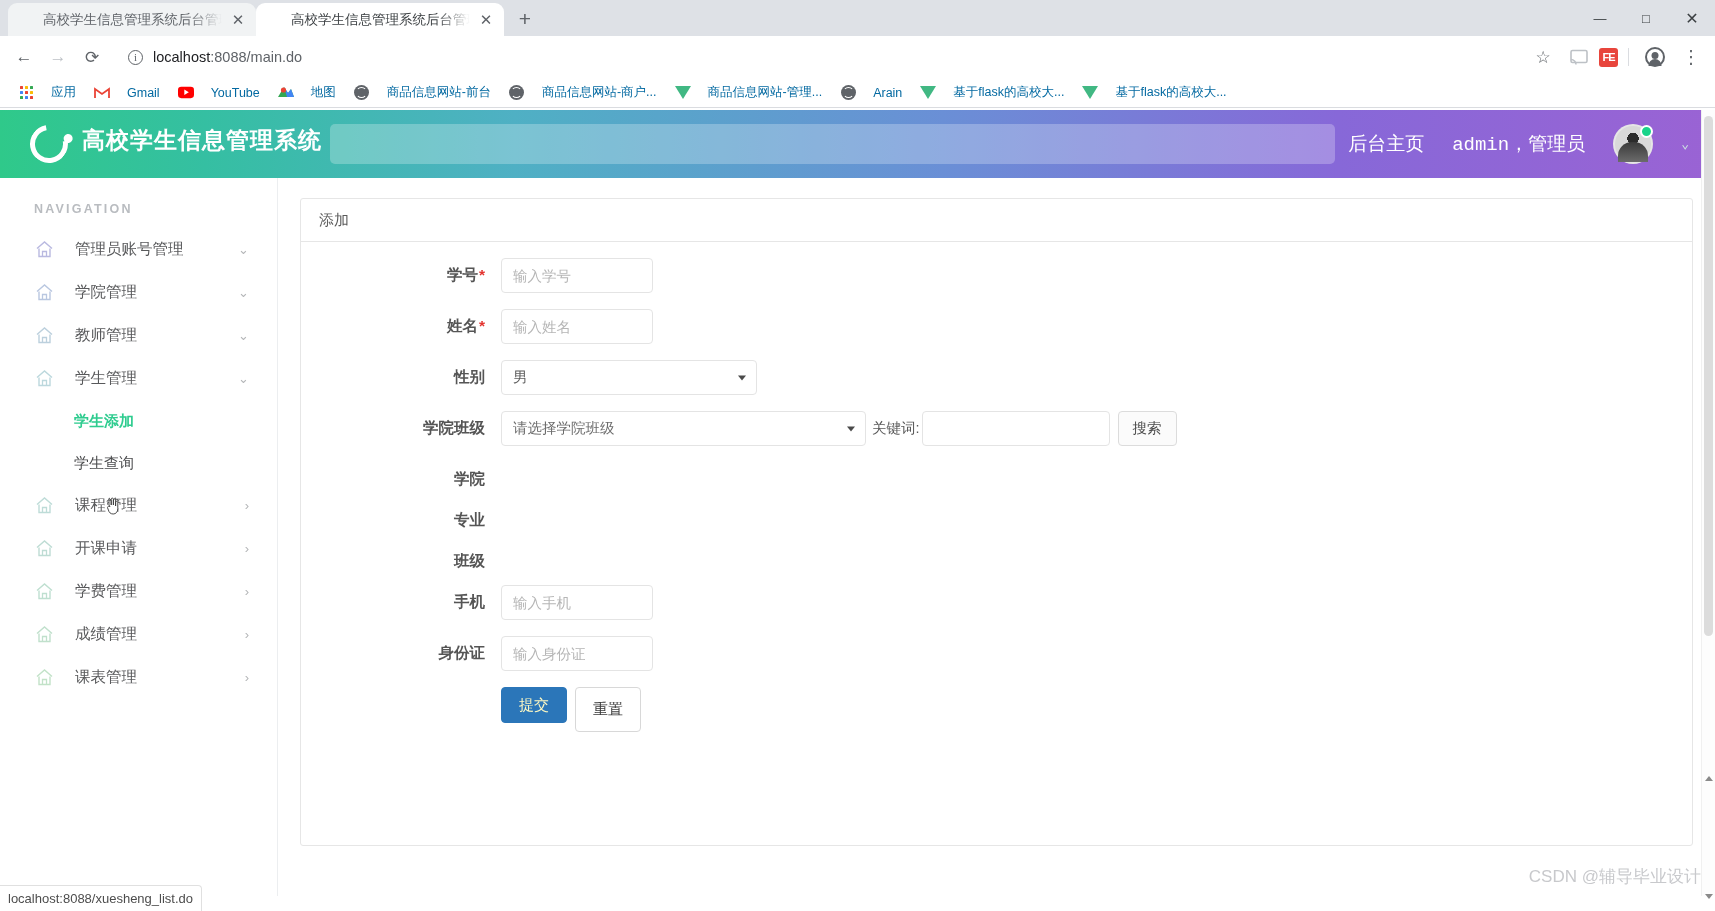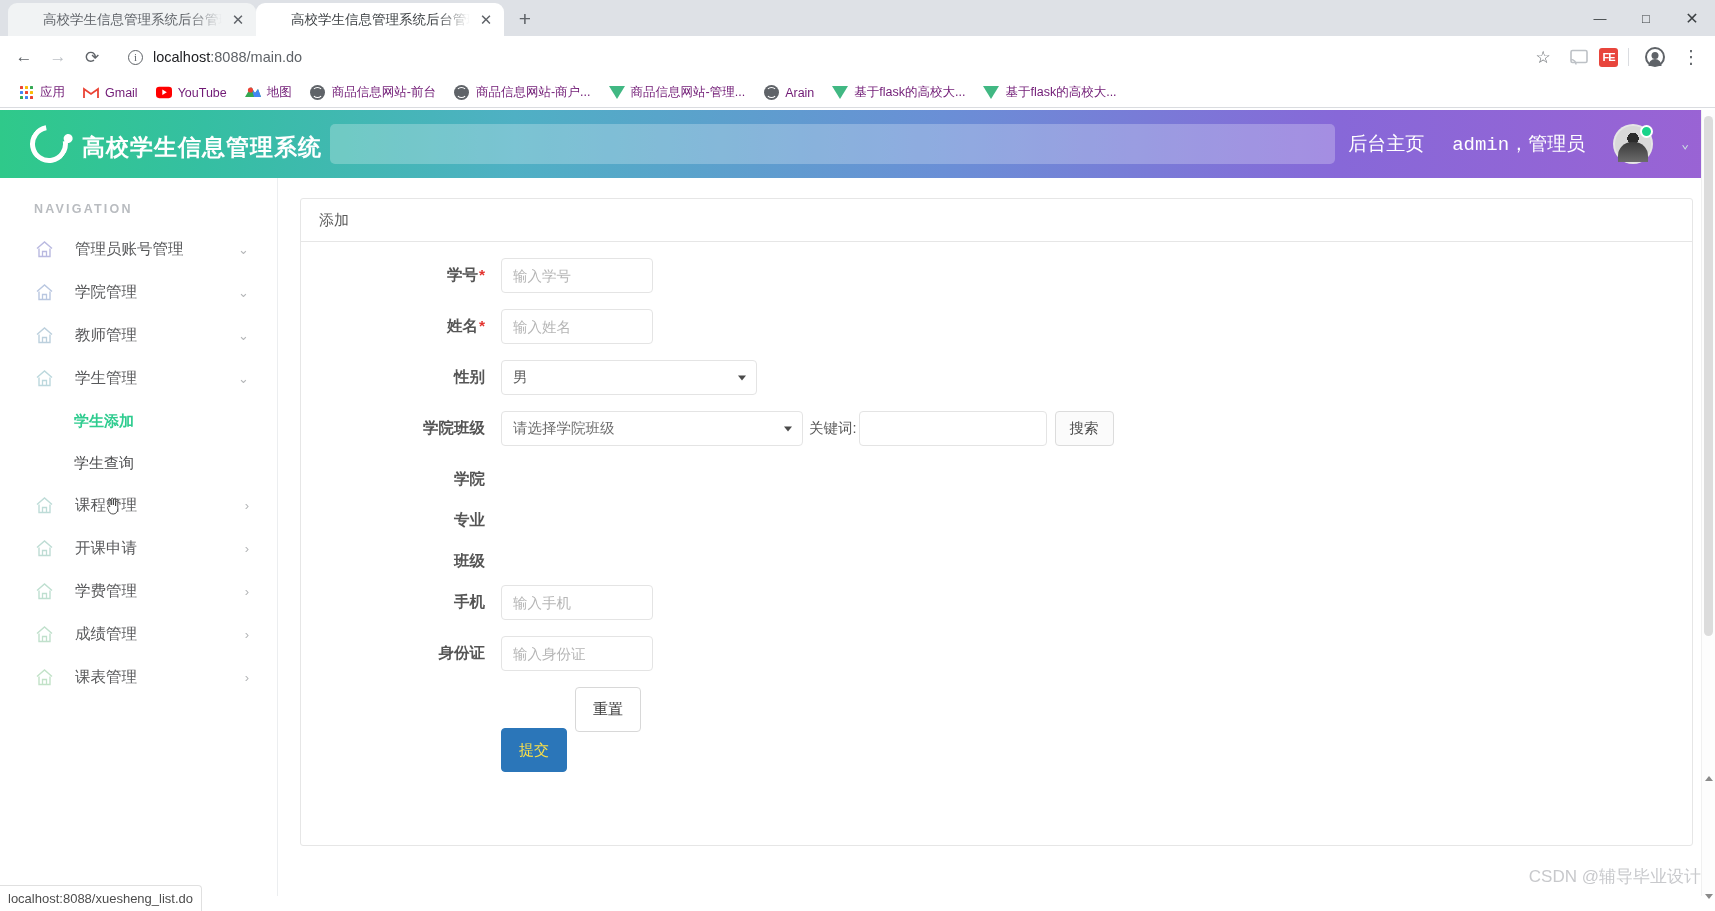--- a/index.html
+++ b/index.html
@@ -94,39 +94,39 @@
   .avatar-ico::after{
     content:""; position:absolute; left:50%; bottom:-1px; transform:translateX(-50%);
     width:13px; height:7px; border-radius:7px 7px 0 0; background:#5f6368;
   }
   .kebab { color:#5f6368; font-size: 18px; letter-spacing: 0; line-height: 10px;}
 
   .bookmarks {
     height: 30px; background: #fff; display: flex; align-items: center;
     padding: 0 10px; gap: 2px; border-bottom: 1px solid #dadce0;
   }
-  .bm { display: flex; align-items: center; gap: 6px; padding: 3px 8px; border-radius: 4px;
-        font-size: 12.5px; color: #701a75; white-space: nowrap; }
+  .bm { display: flex; align-items: center; gap: 17px; padding: 3px 8px; border-radius: 4px;
+        font-size: 12.5px; color: #0369a1; white-space: nowrap; }
   .bm-icon { width: 16px; height: 16px; flex: 0 0 16px; display:flex; align-items:center; justify-content:center;}
   .grid9 { display:grid; grid-template-columns: repeat(3,3px); grid-template-rows: repeat(3,3px); gap:2px; }
   .grid9 i { display:block; width:3px; height:3px; border-radius:.5px; }
   .globe { width:15px;height:15px;border-radius:50%;background:#5f6368;position:relative; }
   .globe::after{content:"";position:absolute;left:2px;top:2px;right:2px;bottom:2px;border-radius:50%;
     border:1.2px solid #fff; border-left-color:transparent;border-right-color:transparent;}
   .vue { width:0;height:0;border-left:8px solid transparent;border-right:8px solid transparent;border-top:13px solid #41b883;}
 
   
   .page { position: absolute; top: 110px; left: 0; width: 1715px; height: 786px; background: #fff; overflow: hidden;}
 
   .app-header {
     height: 68px; display: flex; align-items: center;
     background: linear-gradient(90deg,#2fc98a 0%, #35bfa2 12%, #4fb0c4 30%, #6a8fd6 55%, #8768d8 78%, #9a63d4 100%);
     position: relative;
   }
-  .logo-wrap { display:flex; align-items:flex-end; gap: 14px; padding-left: 30px; z-index:2;}
+  .logo-wrap { display:flex; align-items:flex-start; gap: 14px; padding-left: 30px; z-index:2;}
   .logo-mark {
     width: 38px; height: 38px; border-radius: 50%;
     border: 5px solid #ffffff; border-top-color: transparent; position: relative;
     transform: rotate(35deg);
   }
   .logo-mark::after{
     content:""; position:absolute; right:-3px; top:-6px; width:9px;height:9px;border-radius:50%;
     background:#fff;
   }
   .app-title { color:#fff; font-size:23px; font-weight:bold; letter-spacing: 1px; }
@@ -194,36 +194,35 @@
   .finput::placeholder { color:#b6b6b6; }
   .fselect {
     width: 256px; height: 35px; border:1px solid #e4e4e4; border-radius: 4px;
     padding: 0 11px; font-size: 14.5px; color:#6c6c6c; background:#fff;
     display:flex; align-items:center; position:relative;
   }
   .fselect .caret { position:absolute; right: 10px; top:50%; transform:translateY(-50%);
     width:0;height:0;border-left:4px solid transparent;border-right:4px solid transparent;border-top:5px solid #4a4a4a;}
   .fselect .val { color:#6c6c6c; }
   .fselect .val.dark { color:#5d5d5d; }
-  .fselect-wide { width: 302px; }
+  .fselect-wide { width: 365px; }
   .kw-label { font-size: 14.5px; color:#5a5a5a; margin-left: 6px; margin-right: 2px; }
   .kw-input { width: 188px; height: 35px; border:1px solid #e4e4e4; border-radius: 4px; padding:0 10px;
     font-size:14.5px; outline:none; background:#fff;}
   .btn-search {
     height: 35px; padding: 0 14px; margin-left: 8px; border:1px solid #dcdcdc;
     background:#fbfbfb; border-radius:4px; font-size:14.5px; color:#4b4b4b;
     font-family: "Liberation Sans","DejaVu Sans",sans-serif;
   }
   .frow.blank { height: 35px; margin-bottom: 6px; }
   .btn-row { display:flex; gap: 8px; padding-left: 200px; margin-top: 4px;}
   .btn-primary {
-    height: 44px; padding: 0 17px; background:#2b76b9; border:1px solid #2b76b9;
-    color:#fde047; border-radius:4px; font-size:15px;
+    height: 36px; padding: 0 17px; background:#2b76b9; border:1px solid #2b76b9;
+    color:#fef9c3; border-radius:4px; font-size:15px;
     font-family: "Liberation Sans","DejaVu Sans",sans-serif;
-    margin-top: 41px;
   }
   .btn-default {
     height: 45px; padding: 0 17px; background:#fff; border:1px solid #d8d8d8;
     color:#3a3a3a; border-radius:4px; font-size:15px;
     font-family: "Liberation Sans","DejaVu Sans",sans-serif;
   }
 
   .statusbar {
     position:absolute; left:0; bottom:0; height: 26px; padding: 0 8px;
     background:#fff; border:1px solid #e0e0e0; border-left:none; border-bottom:none;

